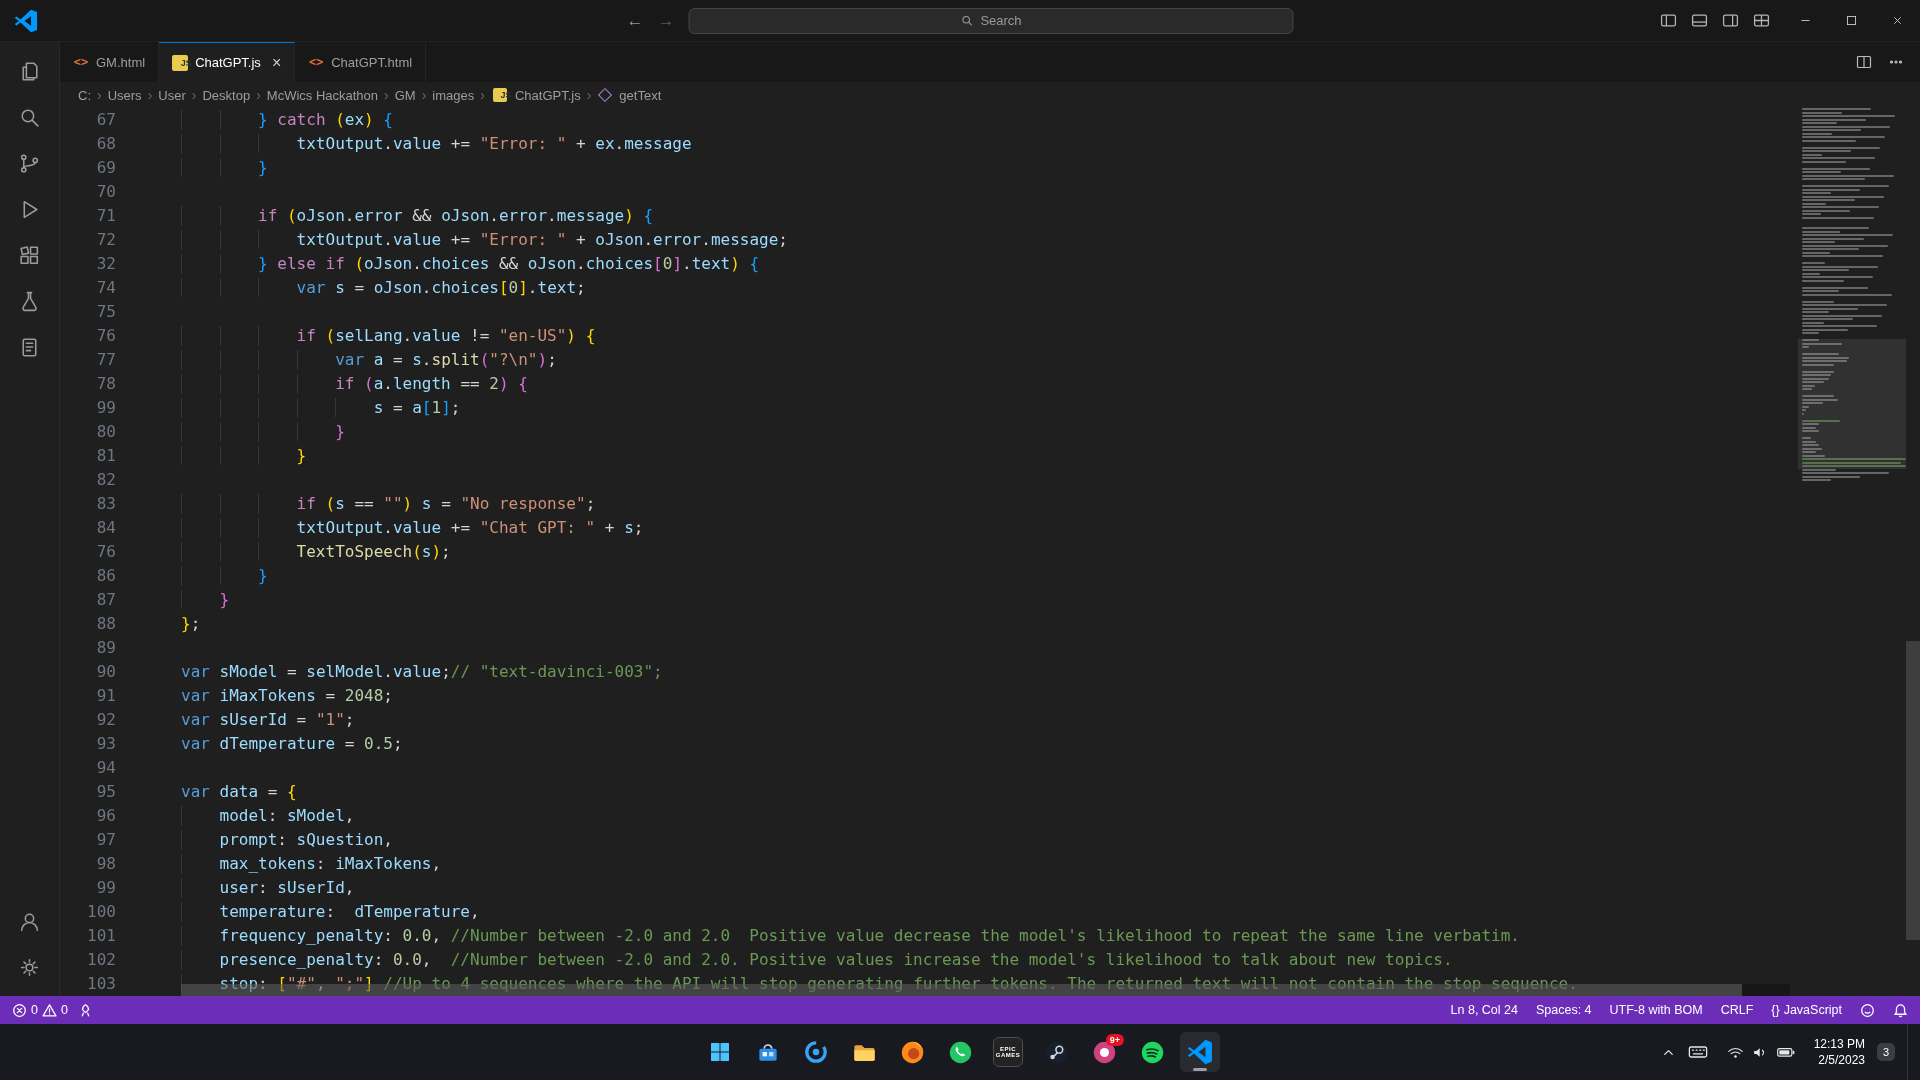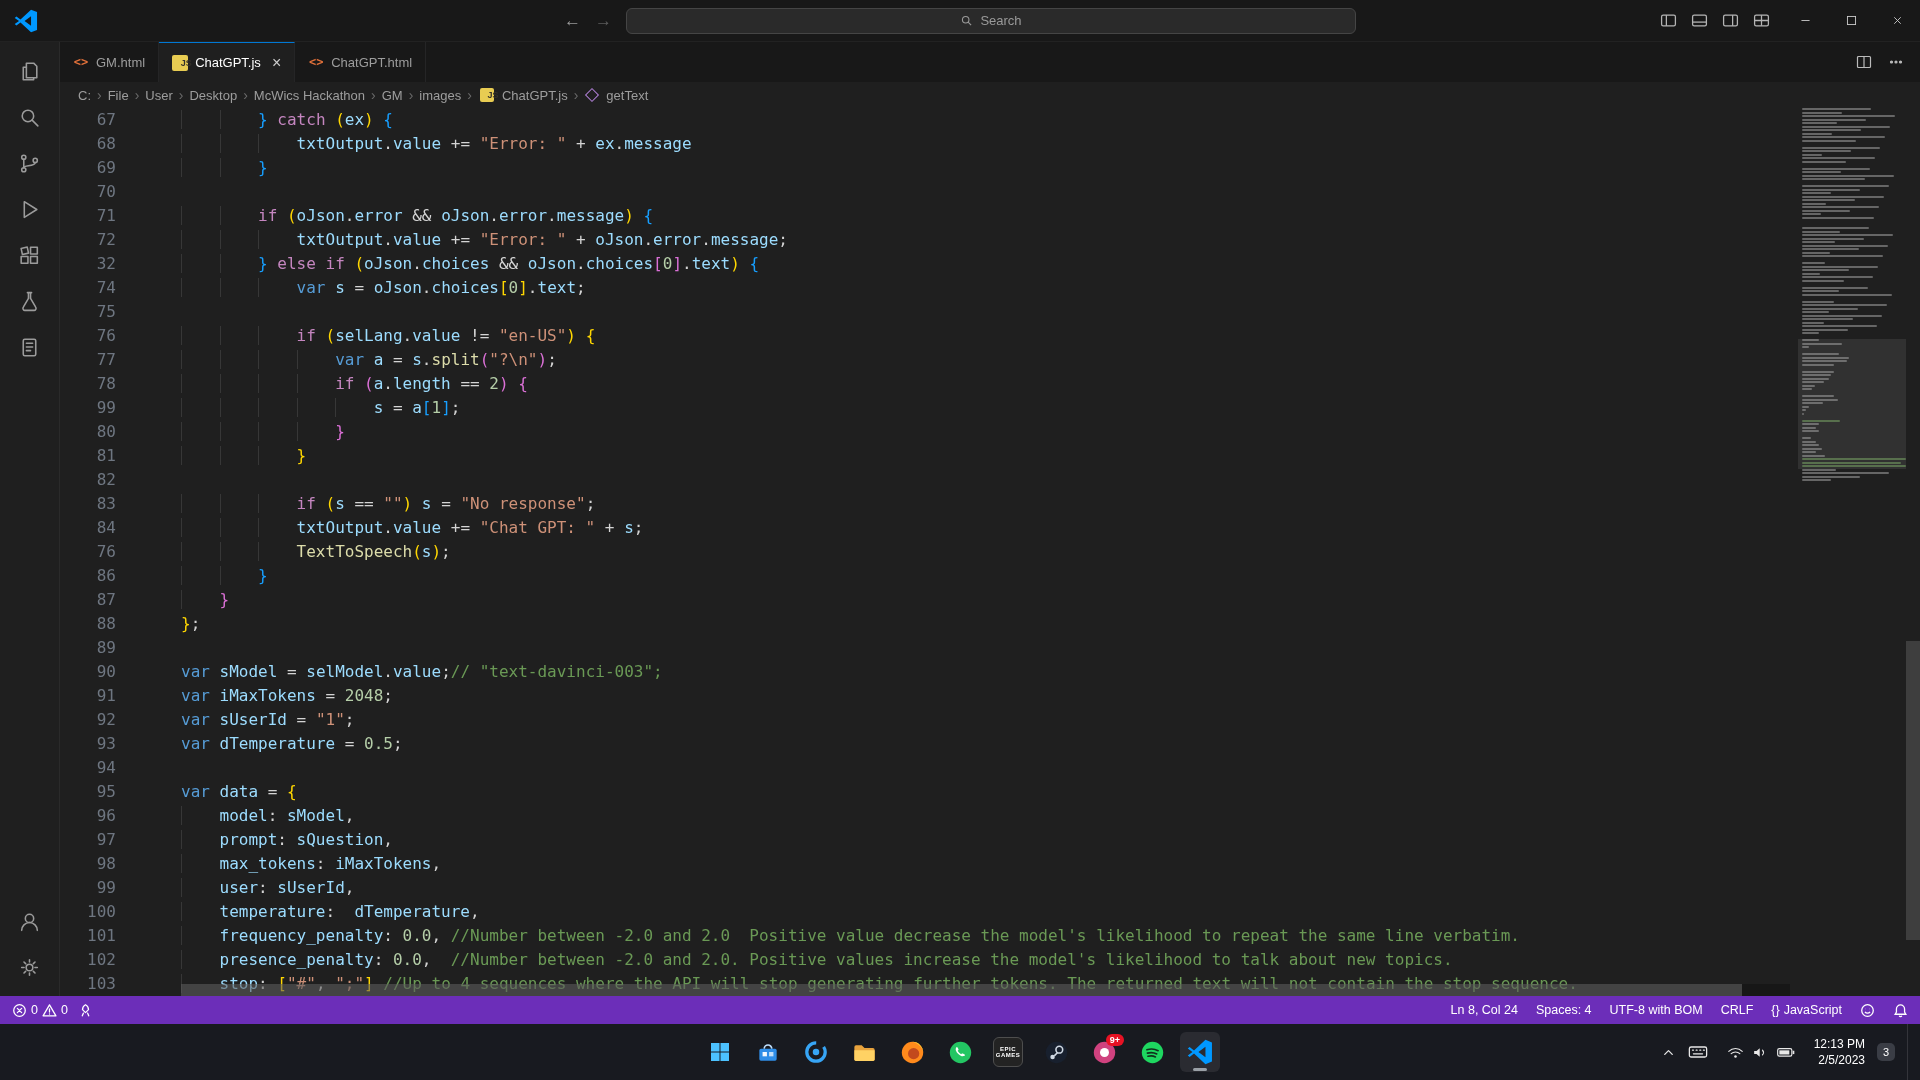--- a/index.html
+++ b/index.html
@@ -9,21 +9,21 @@
   
   .titlebar { height:42px; background:#181818; display:flex; align-items:center;
     color:#cccccc; position:relative; border-bottom:1px solid #222; }
   .vsc-logo { width:24px; height:24px; margin:0 10px 0 14px; flex:none; }
   .menu-bar { display:flex; align-items:center; }
   .menu-item { padding:0 9px; font-size:13px; height:26px; line-height:26px; border-radius:5px; }
   .search-group { position:absolute; left:50%; transform:translateX(-50%);
     display:flex; align-items:center; gap:14px; }
   .nav-arrow { color:#9a9a9a; font-size:17px; }
   .nav-arrow.fwd { color:#5c5c5c; }
-  .search-box { width:730px; height:26px; background:#2a2a2a; border:1px solid #454545;
+  .search-box { width:605px; height:26px; background:#2a2a2a; border:1px solid #454545;
     border-radius:6px; display:flex; align-items:center; justify-content:center; gap:7px;
     color:#9a9a9a; font-size:13px; }
   .tb-right { margin-left:auto; display:flex; align-items:center; height:100%; }
   .layout-icons { display:flex; gap:14px; padding:0 12px; align-items:center; }
   .layout-icons svg { width:17px; height:17px; stroke:#b5b5b5; fill:none; stroke-width:1.2; }
   .win-btn { width:46px; height:42px; display:flex; align-items:center; justify-content:center; }
   .win-btn svg { width:13px; height:13px; stroke:#cccccc; fill:none; stroke-width:1.1; }
 
   
   .main-row { display:flex; height:954px; }
@@ -262,21 +262,21 @@
             <circle cx="3.5" cy="8" r="1" fill="#bbb"></circle>
             <circle cx="8" cy="8" r="1" fill="#bbb"></circle>
             <circle cx="12.5" cy="8" r="1" fill="#bbb"></circle>
           </svg>
       </div>
     </div>
 
     <div class="breadcrumb">
         <span class="crumb">C:</span>
         <span class="crumb-sep">›</span>
-        <span class="crumb">File</span>
+        <span class="crumb">Users</span>
         <span class="crumb-sep">›</span>
         <span class="crumb">User</span>
         <span class="crumb-sep">›</span>
         <span class="crumb">Desktop</span>
         <span class="crumb-sep">›</span>
         <span class="crumb">McWics Hackathon</span>
         <span class="crumb-sep">›</span>
         <span class="crumb">GM</span>
         <span class="crumb-sep">›</span>
         <span class="crumb">images</span>

